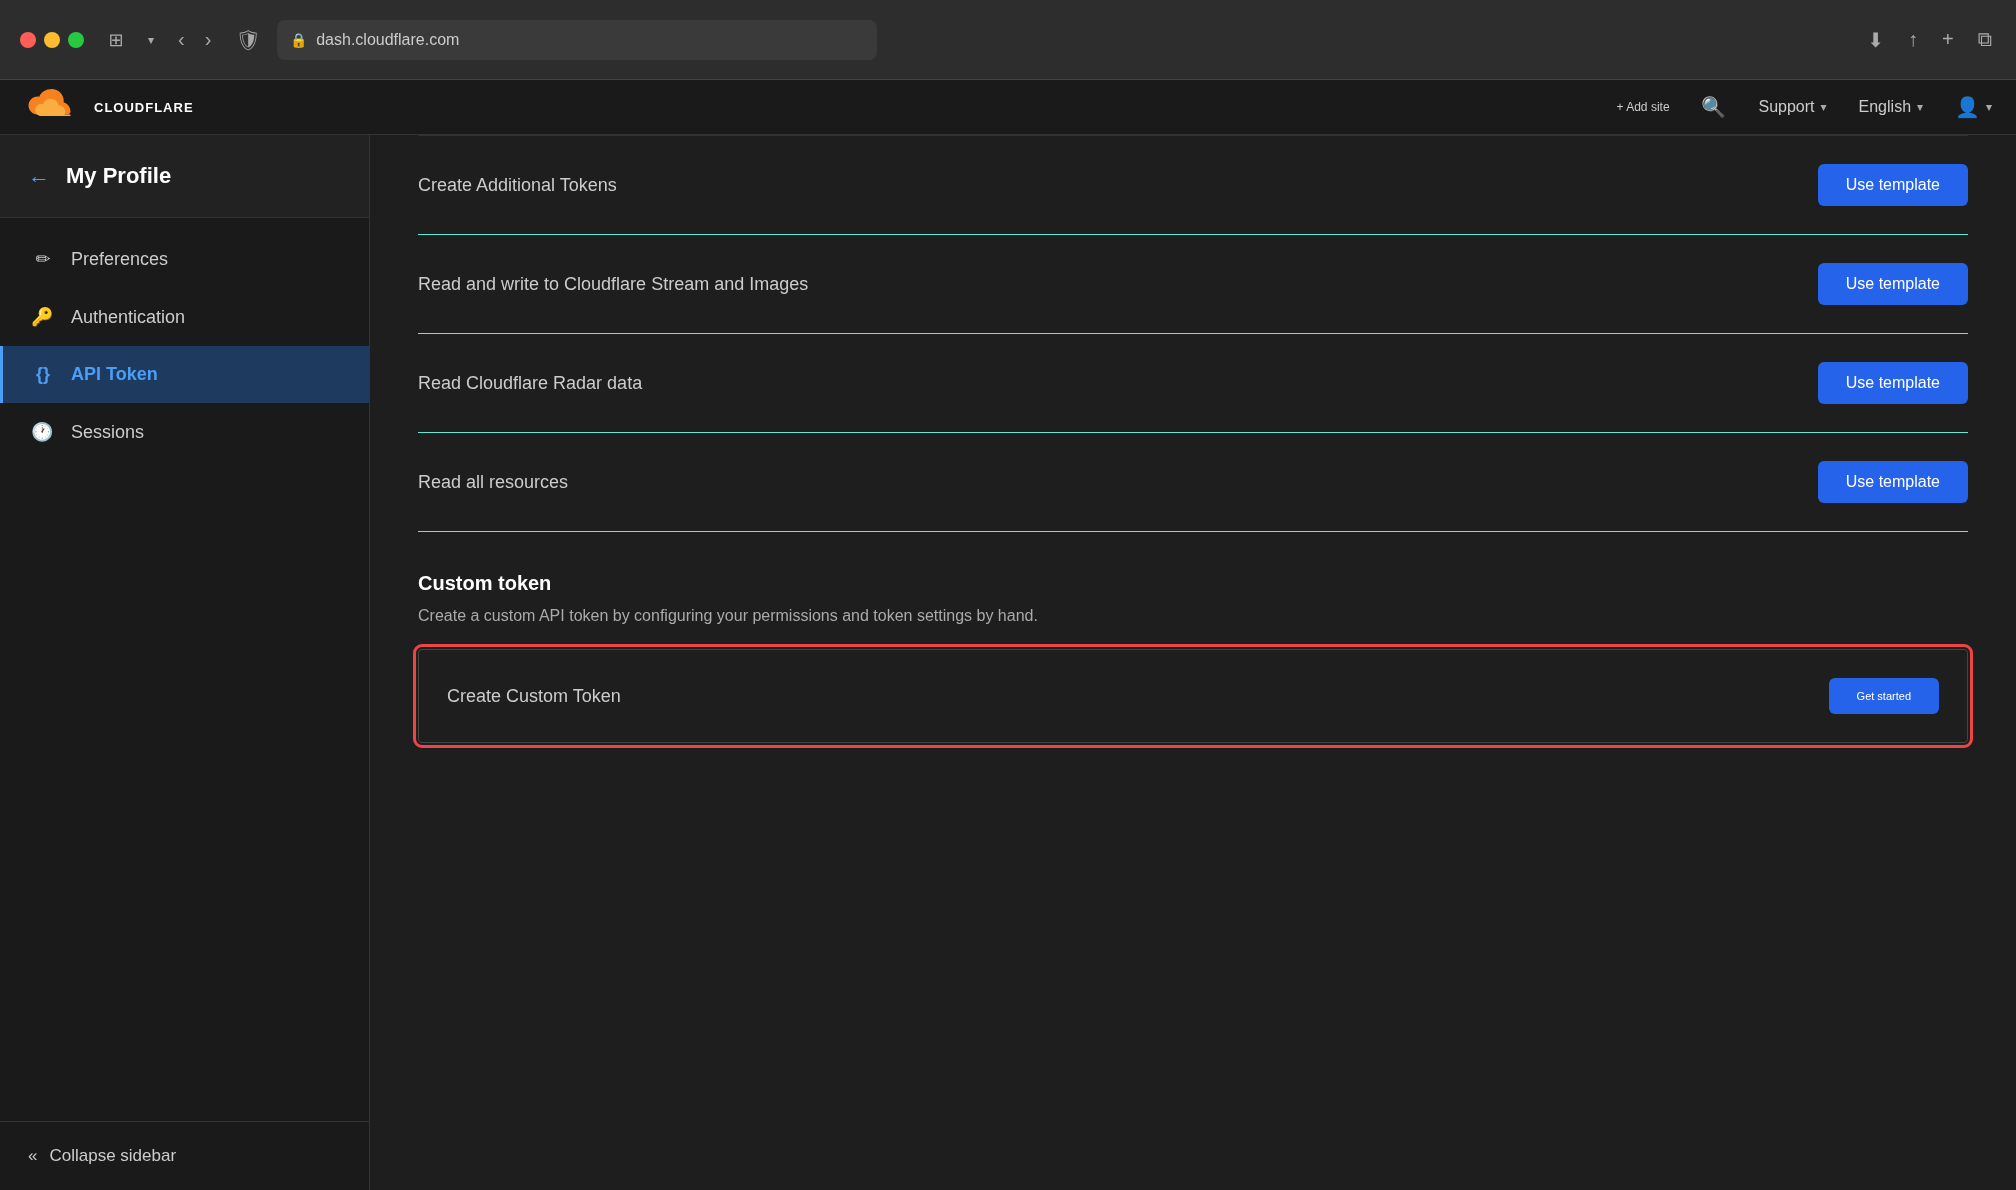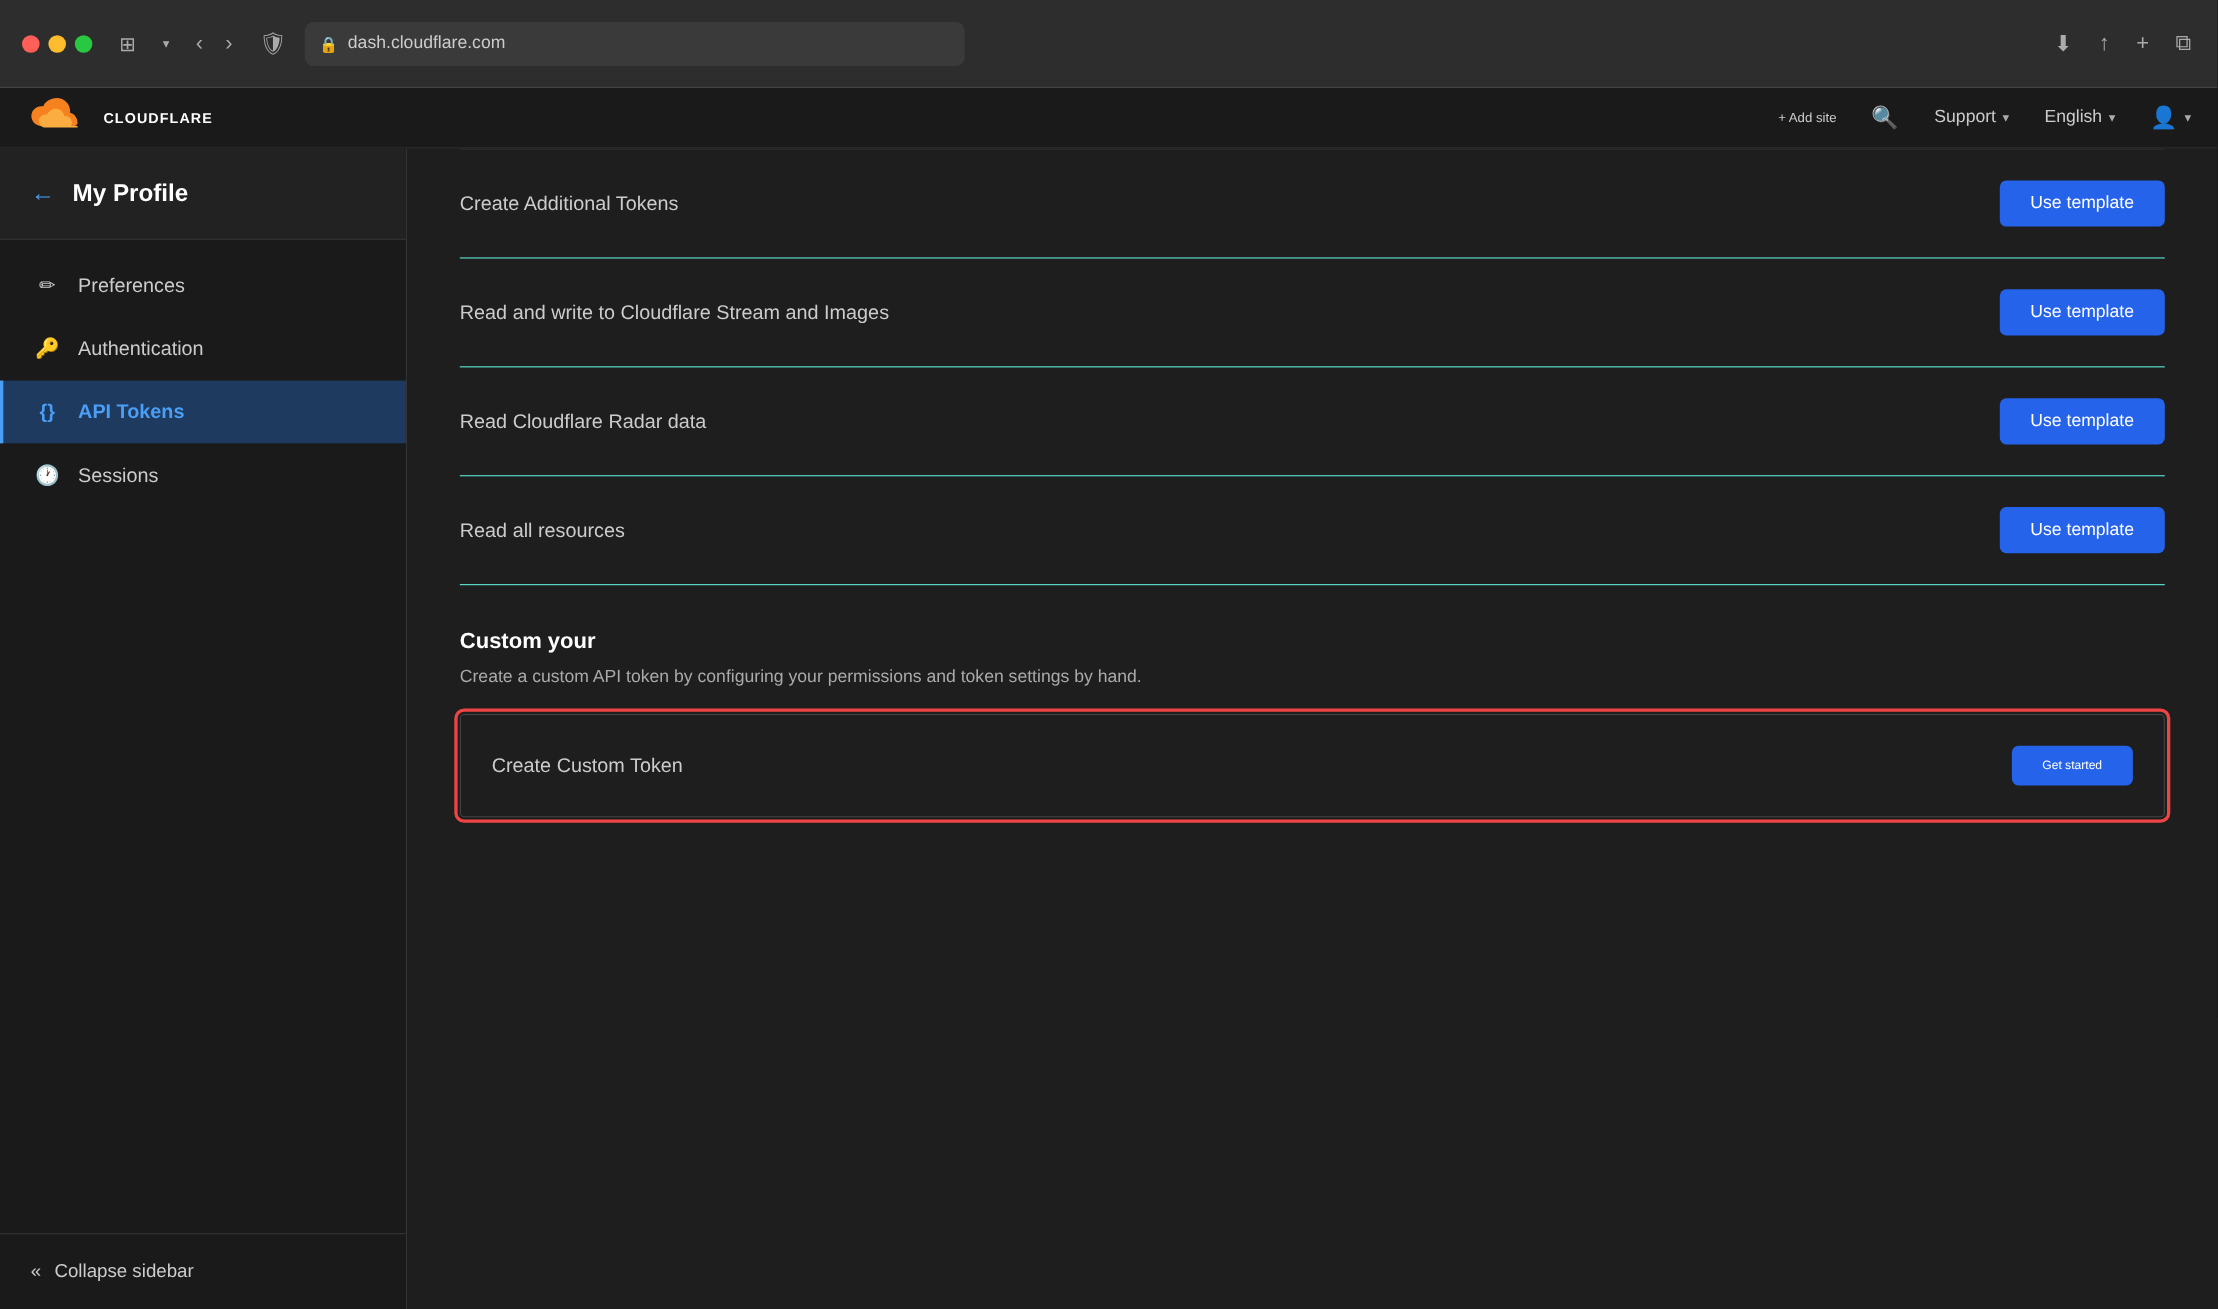--- a/index.html
+++ b/index.html
@@ -414,21 +414,21 @@
         <div class="nav-item">
           <span class="nav-icon">✏</span>
           <span>Preferences</span>
         </div>
         <div class="nav-item">
           <span class="nav-icon">🔑</span>
           <span>Authentication</span>
         </div>
         <div class="nav-item active">
           <span class="nav-icon">{}</span>
-          <span>API Tokens</span>
+          <span>API Token</span>
         </div>
         <div class="nav-item">
           <span class="nav-icon">🕐</span>
           <span>Sessions</span>
         </div>
       </nav>
       <div class="sidebar-footer">
         <button class="collapse-btn">
           <span>«</span>
           <span>Collapse sidebar</span>
@@ -450,21 +450,21 @@
         <div class="template-row">
           <span class="template-name">Read Cloudflare Radar data</span>
           <button class="use-template-btn">Use template</button>
         </div>
         <div class="template-row">
           <span class="template-name">Read all resources</span>
           <button class="use-template-btn">Use template</button>
         </div>
 
         <div class="custom-token-section">
-          <div class="custom-token-title">Custom your</div>
+          <div class="custom-token-title">Custom token</div>
           <div class="custom-token-desc">Create a custom API token by configuring your permissions and token settings by hand.</div>
           <div class="custom-token-row custom-token-row-highlighted">
             <span class="custom-token-label">Create Custom Token</span>
             <button class="get-started-btn">Get started</button>
           </div>
         </div>
 
       </div>
     </div>
   </div>

